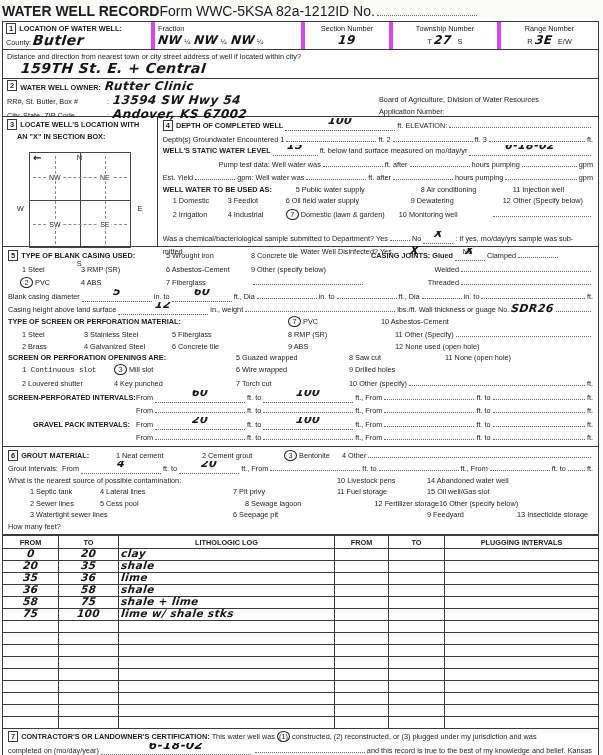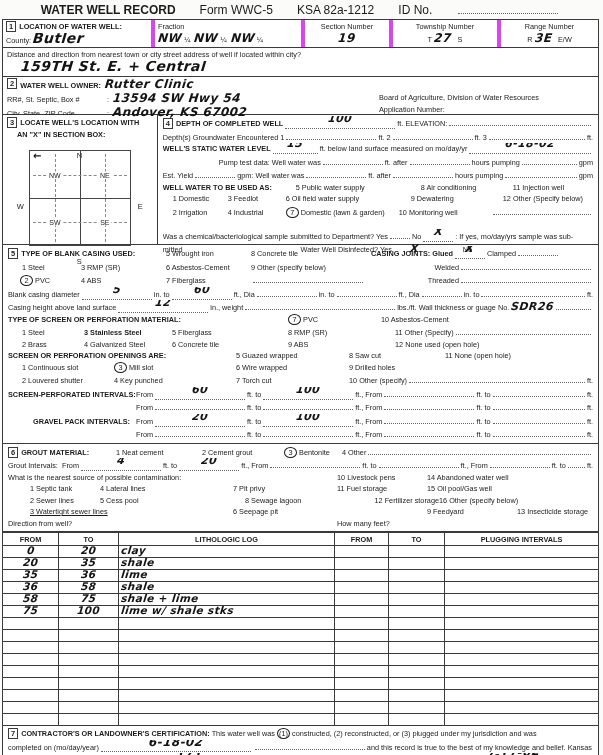--- a/index.html
+++ b/index.html
@@ -14,21 +14,21 @@
   .opt{display:inline-block;}
   
   .hw{font-family:"DejaVu Sans",sans-serif;font-style:italic;font-weight:600;color:#141414;font-size:11px;letter-spacing:.4px;display:inline-block;transform:skewX(-6deg);}
   .hw-lg{font-size:14px;}
   .hw-md{font-size:12px;}
   .circ{display:inline-block;border:1.4px solid #1a1a1a;border-radius:50%;min-width:9px;text-align:center;padding:0 1px;line-height:9px;}
   .fill{display:inline-block;border-bottom:1px dotted #666;height:9px;text-align:center;vertical-align:baseline;line-height:8px;margin:0 2px;position:relative;}
   .fill .hw{position:relative;top:-4px;}
   .d20{width:20px}.d30{width:30px}.d40{width:40px}.d45{width:45px}.d55{width:55px}.d60{width:60px}.d70{width:70px}.d80{width:80px}.d90{width:90px}.d100{width:100px}.d110{width:110px}.d130{width:130px}.d150{width:150px}.grow{flex:1;}
   
-  .hdrline{display:flex;gap:24px;justify-content:center;align-items:baseline;font-size:12px;padding:1px 0 2px;}
+  .hdrline{display:flex;justify-content:flex-start;align-items:baseline;font-size:14px;padding:1px 0 2px;}
   
   .box1row{display:flex;height:29px;}
   .box1row .cell{border-left:4px solid #d946ef;padding:1px 3px;box-sizing:border-box;font-size:7.3px;}
   .box1row .cell:first-child{border-left:none;}
   .center{text-align:center;}
   .distrow{border-top:none;height:29px;padding:1px 4px;font-size:7.3px;}
   .box2row{border-top:none;height:38px;padding:1px 4px;}
   .owner-left{flex:1;}
   .owner-left .ln{line-height:12px;}
   .owner-right{width:215px;font-size:7.3px;padding-top:14px;}
@@ -94,21 +94,21 @@
   </div>
 
   <div class="box distrow">
     <div class="ln">Distance and direction from nearest town or city street address of well if located within city?</div>
     <div class="ln" style="padding-left:14px;"><span class="hw hw-lg">159TH St. E. + Central</span></div>
   </div>
 
   <div class="box box2row flexrow">
     <div class="owner-left">
       <div class="ln"><span class="secnum">2</span><span class="b">WATER WELL OWNER:</span>&nbsp;&nbsp;<span class="hw hw-md">Rutter Clinic</span></div>
-      <div class="ln"><span style="display:inline-block;width:100px;">RR#, St. Septic, Box #</span><span>:</span>&nbsp;&nbsp;<span class="hw hw-md">13594 SW Hwy 54</span></div>
+      <div class="ln"><span style="display:inline-block;width:100px;">RR#, St. Butler, Box #</span><span>:</span>&nbsp;&nbsp;<span class="hw hw-md">13594 SW Hwy 54</span></div>
       <div class="ln"><span style="display:inline-block;width:100px;">City, State, ZIP Code</span><span>:</span>&nbsp;&nbsp;<span class="hw hw-md">Andover, KS 67002</span></div>
     </div>
     <div class="owner-right">
       <div class="ln">Board of Agriculture, Division of Water Resources</div>
       <div class="ln">Application Number:</div>
     </div>
   </div>
 
   <div class="b34">
     <div class="box box3">
@@ -226,41 +226,41 @@
         <span>ft.</span>
       </div>
     <div class="ln flexln"><span>Casing height above land surface</span><span class="fill d90"><span class="hw">12</span></span><span>in., weight</span><span class="fill d150"></span><span>lbs./ft. Wall thickness or guage No.</span>&nbsp;<span class="hw">SDR26</span><span class="fill grow"></span></div>
     <div class="ln flexln">
       <span class="b" style="width:280px;">TYPE OF SCREEN OR PERFORATION MATERIAL:</span>
       <span class="opt" style="width:93px;"><span class="circ">7</span> <span>PVC</span></span>
       <span class="opt"><span>10</span> <span>Asbestos-Cement</span></span>
     </div>
     <div class="ln flexln" style="padding-left:14px;">
       <span class="opt" style="width:62px;"><span>1</span> <span>Steel</span></span>
-      <span class="opt" style="width:88px;font-weight:bold;"><span>3</span> <span>Stainless Steel</span></span>
+      <span class="opt" style="width:88px;"><span>3</span> <span>Stainless Steel</span></span>
       <span class="opt" style="width:116px;"><span>5</span> <span>Fiberglass</span></span>
       <span class="opt" style="width:107px;"><span>8</span> <span>RMP (SR)</span></span>
       <span class="opt"><span>11</span> <span>Other (Specify)</span></span>
         <span class="fill grow"></span>
     </div>
     <div class="ln flexln" style="padding-left:14px;">
       <span class="opt" style="width:62px;"><span>2</span> <span>Brass</span></span>
       <span class="opt" style="width:88px;"><span>4</span> <span>Galvanized Steel</span></span>
       <span class="opt" style="width:116px;"><span>6</span> <span>Concrete tile</span></span>
       <span class="opt" style="width:107px;"><span>9</span> <span>ABS</span></span>
       <span class="opt"><span>12</span> <span>None used (open hole)</span></span>
     </div>
     <div class="ln flexln">
       <span class="b" style="width:228px;">SCREEN OR PERFORATION OPENINGS ARE:</span>
       <span class="opt" style="width:113px;"><span>5</span> <span>Guazed wrapped</span></span>
       <span class="opt" style="width:96px;"><span>8</span> <span>Saw cut</span></span>
       <span class="opt"><span>11</span> <span>None (open hole)</span></span>
     </div>
     <div class="ln flexln" style="padding-left:14px;">
-      <span class="opt" style="width:92px;"><span>1</span> <span>Continuous slot</span></span>
+      <span class="opt" style="width:92px;font-family:Liberation Mono, monospace;"><span>1</span> <span>Continuous slot</span></span>
       <span class="opt" style="width:122px;"><span class="circ">3</span> <span>Mill slot</span></span>
       <span class="opt" style="width:113px;"><span>6</span> <span>Wire wrapped</span></span>
       <span class="opt"><span>9</span> <span>Drilled holes</span></span>
     </div>
     <div class="ln flexln" style="padding-left:14px;">
       <span class="opt" style="width:92px;"><span>2</span> <span>Louvered shutter</span></span>
       <span class="opt" style="width:122px;"><span>4</span> <span>Key punched</span></span>
       <span class="opt" style="width:113px;"><span>7</span> <span>Torch cut</span></span>
       <span class="opt"><span>10</span> <span>Other (specify)</span></span>
         <span class="fill grow"></span>
@@ -329,38 +329,37 @@
     <div class="ln flexln">
       <span style="width:329px;">What is the nearest source of possible contamination:</span>
       <span class="opt" style="width:90px;"><span>10</span> <span>Livestock pens</span></span>
       <span class="opt"><span>14</span> <span>Abandoned water well</span></span>
     </div>
     <div class="ln flexln" style="padding-left:22px;">
       <span class="opt" style="width:70px;"><span>1</span> <span>Septic tank</span></span>
       <span class="opt" style="width:133px;"><span>4</span> <span>Lateral lines</span></span>
       <span class="opt" style="width:104px;"><span>7</span> <span>Pit privy</span></span>
       <span class="opt" style="width:90px;"><span>11</span> <span>Fuel storage</span></span>
-      <span class="opt"><span>15</span> <span>Oil pool/Gas well</span></span>
+      <span class="opt"><span>15</span> <span>Oil well/Gas slot</span></span>
     </div>
     <div class="ln flexln" style="padding-left:22px;">
       <span class="opt" style="width:70px;"><span>2</span> <span>Sewer lines</span></span>
       <span class="opt" style="width:133px;"><span>5</span> <span>Cess pool</span></span>
       <span class="opt" style="width:104px;padding-left:12px;"><span>8</span> <span>Sewage lagoon</span></span>
       <span class="opt" style="width:90px;text-align:right;"><span>12</span> <span>Fertilizer storage</span></span>
       <span class="opt"><span>16</span> <span>Other (specify below)</span></span>
     </div>
     <div class="ln flexln" style="padding-left:22px;">
-      <span class="opt" style="width:203px;text-decoration:underline;"><span>3</span> <span>Watertight sewer lines</span></span>
+      <span class="opt" style="width:203px;"><span>3</span> <span>Watertight sewer lines</span></span>
       <span class="opt" style="width:104px;"><span>6</span> <span>Seepage pit</span></span>
       <span class="opt" style="width:90px;margin-left:-104px;padding-left:104px;box-sizing:content-box;"></span>
       <span class="opt" style="width:90px;"><span>9</span> <span>Feedyard</span></span>
       <span class="opt grow"><span>13</span> <span>Insecticide storage</span></span>
     </div>
     <div class="ln flexln">
-        <span style="width:329px;">Direction from well?</span>
         <span>How many feet?</span>
       </div>
   </div>
 
   <table class="litho">
     <colgroup>
         <col style="width:56px">
         <col style="width:60px">
         <col style="width:216px">
         <col style="width:54px">

